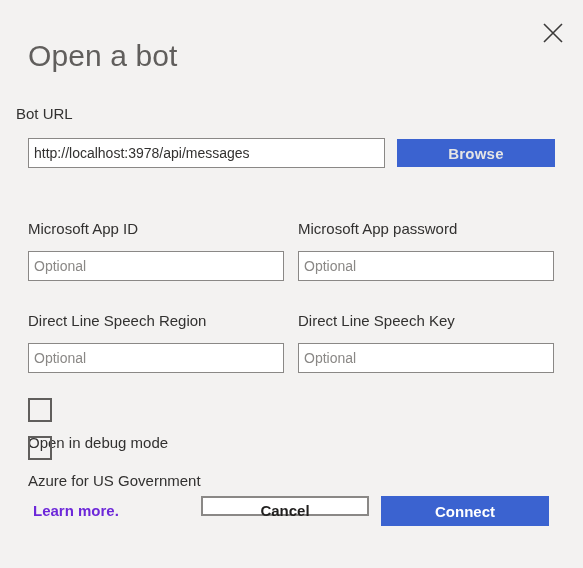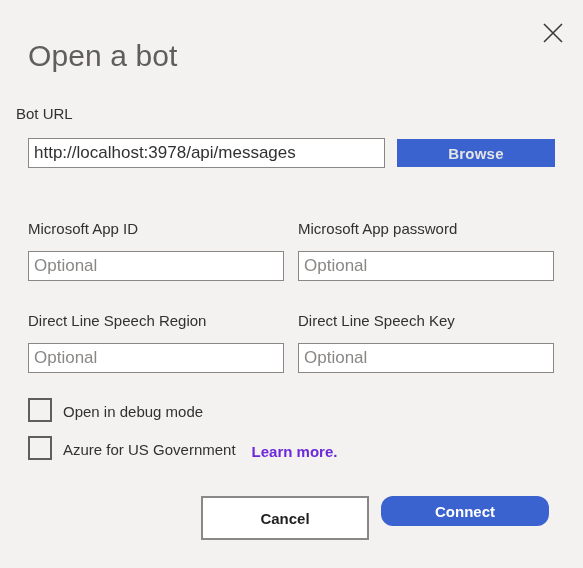--- a/index.html
+++ b/index.html
@@ -58,21 +58,21 @@
     color: #323130;
     line-height: 20px;
     white-space: nowrap;
   }
   .text-input {
     box-sizing: border-box;
     height: 30px;
     background: #ffffff;
     border: 1px solid #8a8886;
     font-family: "Liberation Sans", sans-serif;
-    font-size: 17px;
+    font-size: 14px;
     color: #323130;
     padding: 0 5px;
     outline: none;
     border-radius: 0;
   }
   .text-input::placeholder {
     color: #8a8886;
     opacity: 1;
   }
 
@@ -113,23 +113,24 @@
   .row1-label { position: absolute; top: 219px; }
   .row1-input { position: absolute; top: 251px; width: 256px; }
   .row2-label { position: absolute; top: 311px; }
   .row2-input { position: absolute; top: 343px; width: 256px; }
 
   
   .checkbox-row {
     position: absolute;
     left: 28px;
     display: flex;
-    align-items: flex-end;
+    align-items: flex-start;
     gap: 11px;
     cursor: pointer;
+    flex-direction: column;
   }
   .cb1 { top: 398px; }
   .cb2 { top: 436px; }
   .checkbox-box {
     width: 24px;
     height: 24px;
     box-sizing: border-box;
     border: 2px solid #605e5c;
     background: transparent;
     flex: 0 0 auto;
@@ -149,21 +150,21 @@
     white-space: nowrap;
     cursor: pointer;
   }
 
   
   .cancel-btn {
     position: absolute;
     left: 201px;
     top: 496px;
     width: 168px;
-    height: 44px;
+    height: 20px;
     box-sizing: border-box;
     background: #ffffff;
     border: 2px solid #8a8886;
     color: #201f1e;
     font-family: "Liberation Sans", sans-serif;
     font-size: 15px;
     font-weight: bold;
     cursor: pointer;
     border-radius: 0;
     padding: 4px;
@@ -175,21 +176,21 @@
     width: 168px;
     height: 30px;
     box-sizing: border-box;
     background: #3b63d0;
     border: none;
     color: #ffffff;
     font-family: "Liberation Sans", sans-serif;
     font-size: 15px;
     font-weight: bold;
     cursor: pointer;
-    border-radius: 12px;
+    border-radius: 0;
     padding: 0;
   }
 </style>
 </head>
 <body>
 
 <div class="dialog">
 
   <button class="close-btn">
     <span>

